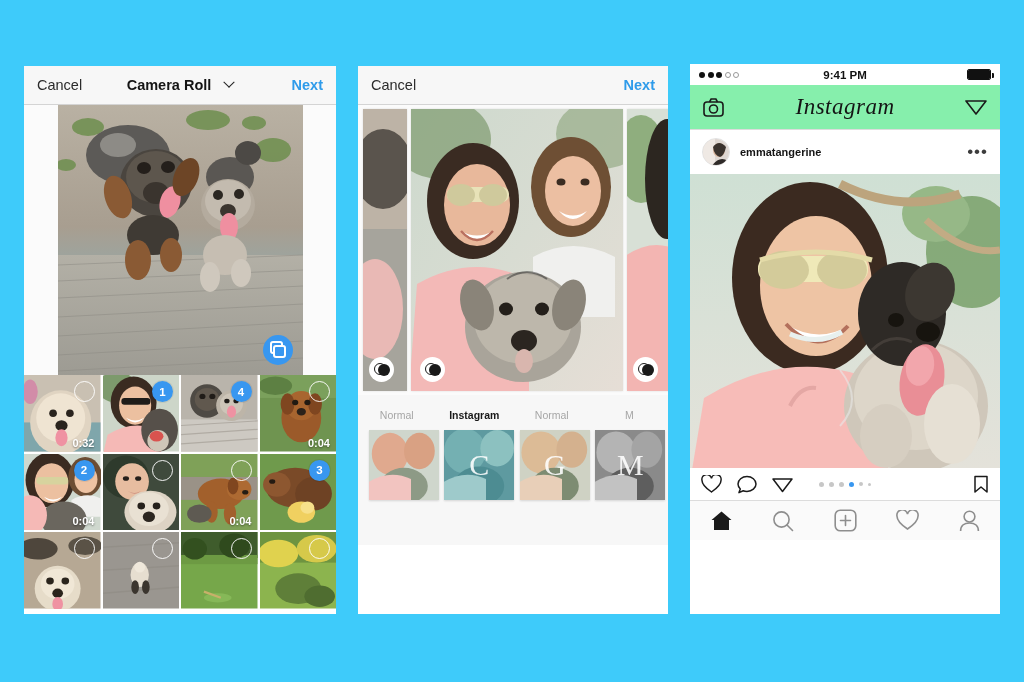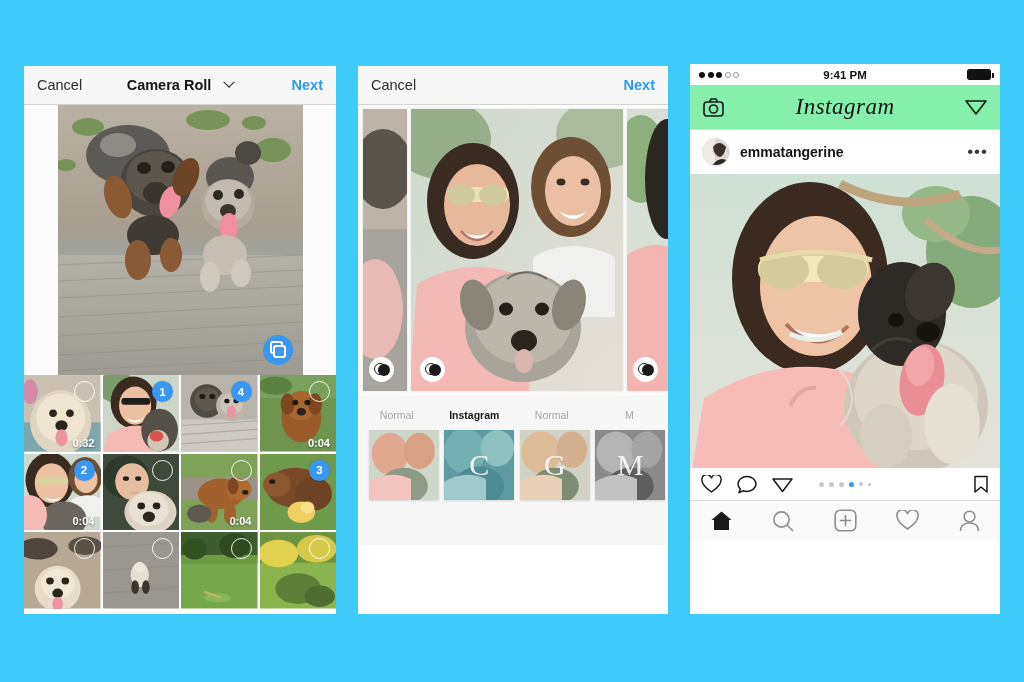--- a/index.html
+++ b/index.html
@@ -108,21 +108,21 @@
                 background:#111; border-radius:0 1px 1px 0; }
 
   .ig-header{ height:45px; background:#86efac; border-bottom:1px solid #dcdcdc;
               display:flex; align-items:center; padding:0 13px; position:relative; }
   .ig-logo{ position:absolute; left:0; right:0; text-align:center; font-size:23px;
             font-family:"Liberation Serif", serif; font-style:italic; color:#141414;
             letter-spacing:.5px; }
   .post-head{ height:44px; display:flex; align-items:center; padding:0 12px; background:#fff; }
   .avatar{ width:28px; height:28px; border-radius:50%; overflow:hidden; position:relative;
            border:1px solid #e2e2e2; flex:0 0 auto; }
-  .uname{ margin-left:10px; font-size:14px; font-weight:600; color:#141414; }
+  .uname{ margin-left:10px; font-size:11px; font-weight:600; color:#141414; }
   .dots{ margin-left:auto; font-size:17px; color:#3c3c3c; letter-spacing:1px; line-height:0; }
   .post-img{ height:294px; position:relative; overflow:hidden; }
   .actions{ height:32px; display:flex; align-items:center; padding:0 11px; background:#fff;
             position:relative; }
   .pagedots{ position:absolute; left:0; right:0; display:flex; justify-content:center;
              align-items:center; gap:5px; pointer-events:none; }
   .pagedots i{ width:5px; height:5px; border-radius:50%; background:#c7c7c7; display:block; }
   .pagedots i.on{ background:#3897f0; }
   .pagedots i.sm{ width:4px; height:4px; }
   .pagedots i.xs{ width:3px; height:3px; }

